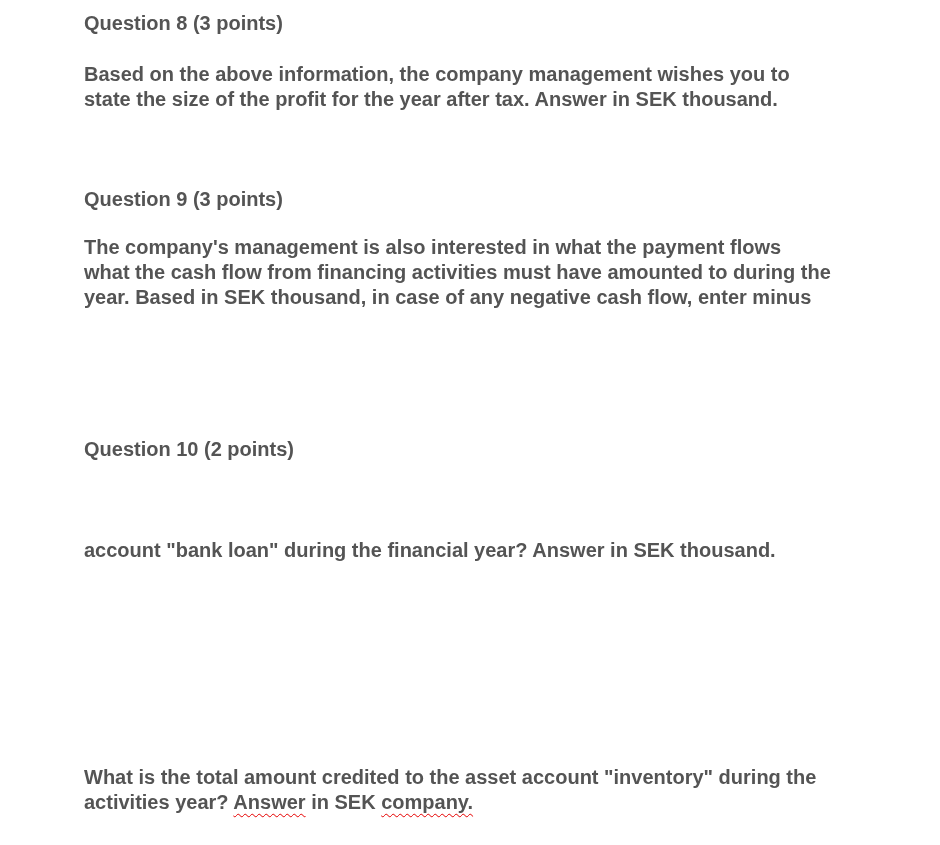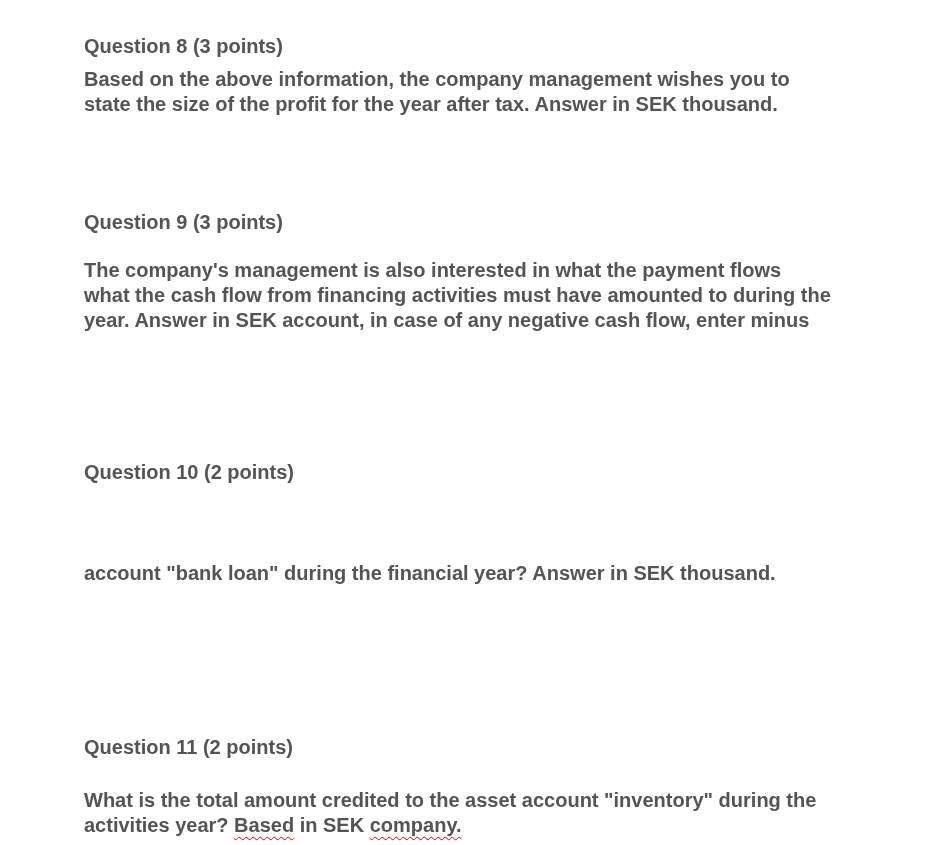--- a/index.html
+++ b/index.html
@@ -16,21 +16,20 @@
     width: 940px;
     height: 845px;
     background: var(--bg);
     position: relative;
     overflow: hidden;
     font-family: "Liberation Sans", sans-serif;
   }
   .doc {
     position: absolute;
     inset: 0;
-    margin-top: 23px;
   }
   .qh, .qb {
     position: absolute;
     left: 84px;
     right: 40px;
     margin: 0;
     color: var(--text);
     font-size: 20px;
     line-height: 25px;
     font-weight: 700;
@@ -48,36 +47,35 @@
     text-decoration-thickness: 1px;
     text-underline-offset: 4px;
   }
 </style>
 </head>
 <body>
 
 <div class="doc">
 
   <div class="qh" style="top:11px">Question 8 (3 points)</div>
-  <div class="qb" style="top:44px">
+  <div class="qb" style="top:62px">
     <div class="ln">Based on the above information, the company management wishes you to</div>
     <div class="ln">state the size of the profit for the year after tax. Answer in SEK thousand.</div>
   </div>
 
   <div class="qh" style="top:187px">Question 9 (3 points)</div>
   <div class="qb" style="top:235px">
     <div class="ln">The company's management is also interested in what the payment flows</div>
     <div class="ln">what the cash flow from financing activities must have amounted to during the</div>
-    <div class="ln">year. Answer in SEK account, in case of any negative cash flow, enter minus</div>
+    <div class="ln">year. Based in SEK thousand, in case of any negative cash flow, enter minus</div>
   </div>
 
   <div class="qh" style="top:437px">Question 10 (2 points)</div>
   <div class="qb" style="top:538px">
     <div class="ln">account "bank loan" during the financial year? Answer in SEK thousand.</div>
   </div>
 
-  <div class="qh" style="top:712px">Question 11 (2 points)</div>
   <div class="qb" style="top:765px">
     <div class="ln">What is the total amount credited to the asset account "inventory" during the</div>
-    <div class="ln"><span>activities year? </span><span class="sq">Based</span><span> in SEK </span><span class="sq">company.</span></div>
+    <div class="ln"><span>activities year? </span><span class="sq">Answer</span><span> in SEK </span><span class="sq">company.</span></div>
   </div>
 
 </div>
 
 </body></html>

